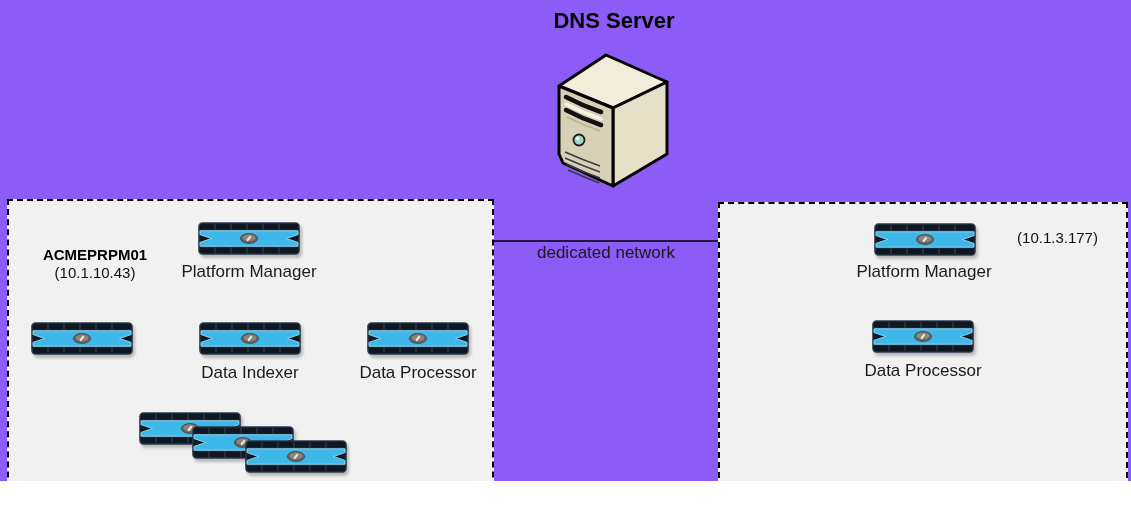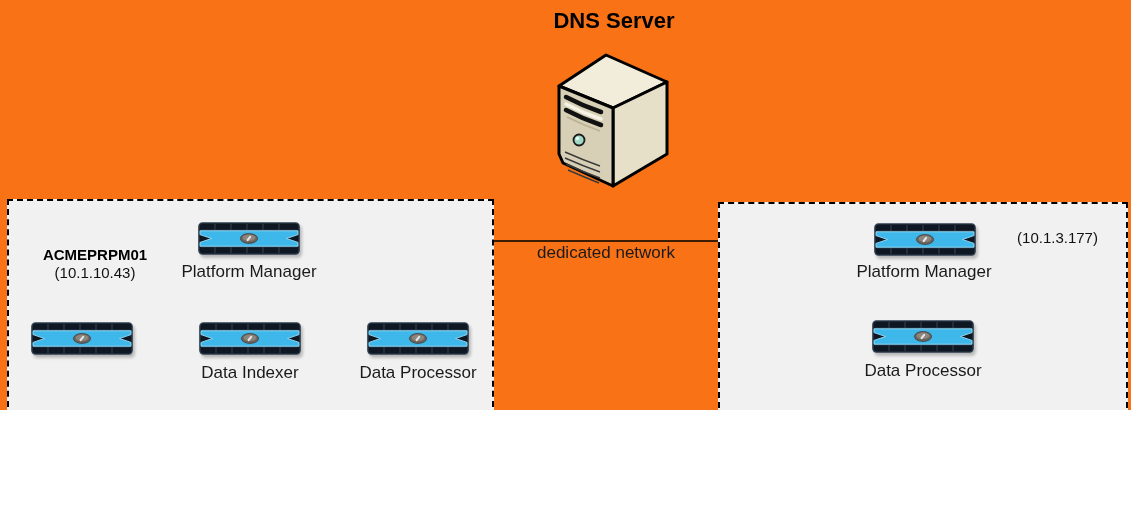--- a/index.html
+++ b/index.html
@@ -1,19 +1,19 @@
 <!DOCTYPE html>
 <html><head>
 <meta charset="utf-8">
 <style>
   * { margin:0; padding:0; box-sizing:border-box; }
   html,body { background:#fff; }
   #stage {
-    position:relative; width:1131px; height:410px;
-    background:#f97316; overflow:hidden;
+    position:relative; width:1131px; height:481px;
+    background:#8b5cf6; overflow:hidden;
     font-family:"Liberation Sans", sans-serif; color:#111;
   }
   .site-box {
     position:absolute; background:#f1f1f1;
     border:2.5px dashed #000000;
   }
   .site-title {
     position:absolute; font-weight:bold; font-size:25px; color:#000;
     letter-spacing:-0.5px; white-space:nowrap;
   }

